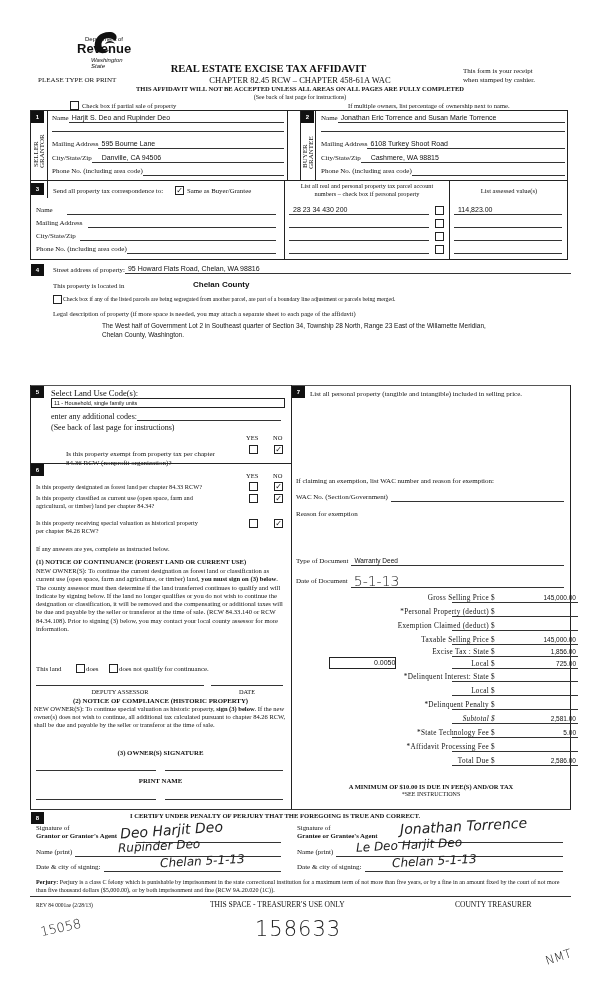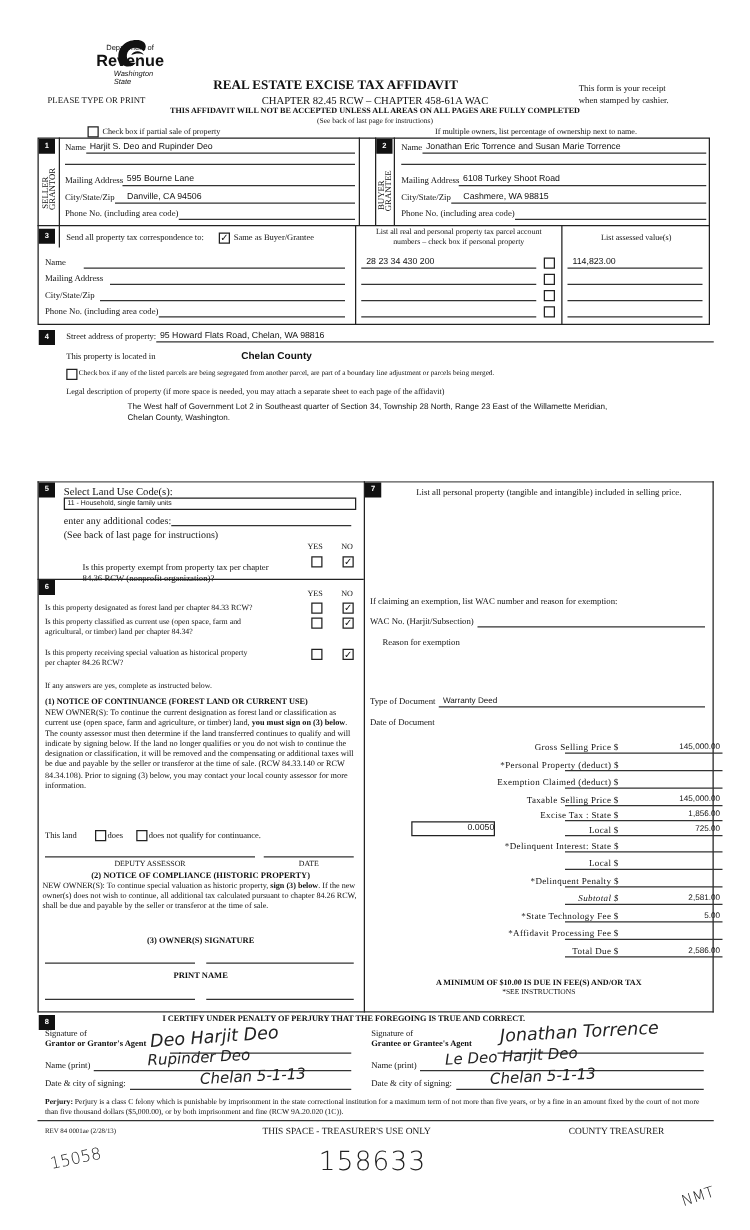--- a/index.html
+++ b/index.html
@@ -236,35 +236,36 @@
   <span>NEW OWNER(S): To continue special valuation as historic property, </span><b>sign (3) below</b><span>. If the new owner(s) does not wish to continue, all additional tax calculated pursuant to chapter 84.26 RCW, shall be due and payable by the seller or transferor at the time of sale.</span>
 </div>
 <div class="abs serif" style="left:30px;width:261px;text-align:center;top:749px;font-size:6.8px;font-weight:bold;">(3)  OWNER(S) SIGNATURE</div>
 <div class="abs uline" style="left:36px;top:770px;width:120px;"></div>
 <div class="abs uline" style="left:165px;top:770px;width:118px;"></div>
 <div class="abs serif" style="left:30px;width:261px;text-align:center;top:777px;font-size:6.8px;font-weight:bold;">PRINT NAME</div>
 <div class="abs uline" style="left:36px;top:799px;width:120px;"></div>
 <div class="abs uline" style="left:165px;top:799px;width:118px;"></div>
 
 <div class="secnum" style="left:292px;top:386px;">7</div>
-<div class="abs serif" style="left:310px;top:389px;width:250px;font-size:7px;line-height:11px;margin-left:23px;">List all  personal property (tangible and intangible) included in selling price.</div>
+<div class="abs serif" style="left:310px;top:389px;width:250px;font-size:7px;line-height:11px;">List all  personal property (tangible and intangible) included in selling price.</div>
 <div class="abs" style="left:291px;top:463px;width:1px;height:1px;"></div>
 <div class="abs serif" style="left:296px;top:477px;font-size:7px;">If claiming an exemption, list WAC number and reason for exemption:</div>
 <div class="row" style="left:296px;top:492px;width:268px;">
-  <span class="lbl">WAC No. (Harjit/Subsection)</span>
-  <span class="val" style="margin-left:3px;"></span>
-</div>
-<div class="abs serif" style="left:296px;top:510px;font-size:7px;margin-left:10px;">Reason for exemption</div>
+  <span class="lbl">WAC No. (Section/Government)</span>
+  <span class="val" style="margin-left:3px;"></span>
+</div>
+<div class="abs serif" style="left:296px;top:510px;font-size:7px;">Reason for exemption</div>
 
 <div class="row" style="left:296px;top:556px;width:268px;">
   <span class="lbl">Type of Document</span>
   <span class="val" style="margin-left:3px;font-size:6.5px;">Warranty Deed</span>
 </div>
 <div class="row" style="left:296px;top:574px;width:268px;">
   <span class="lbl">Date of Document</span>
+  <span class="val hand" style="margin-left:3px;font-size:14px;height:14px;line-height:14px;font-family:'DejaVu Sans',sans-serif;">5-1-13</span>
 </div>
 
 <div class="fee serif" style="top:594px;">Gross Selling Price $</div>
 <div class="feeval" style="top:593px;">145,000.00</div>
 <div class="fee serif" style="top:608px;">*Personal Property (deduct) $</div>
 <div class="feeval" style="top:607px;"></div>
 <div class="fee serif" style="top:622px;">Exemption Claimed (deduct) $</div>
 <div class="feeval" style="top:621px;"></div>
 <div class="fee serif" style="top:636px;">Taxable Selling Price $</div>
 <div class="feeval" style="top:635px;">145,000.00</div>

